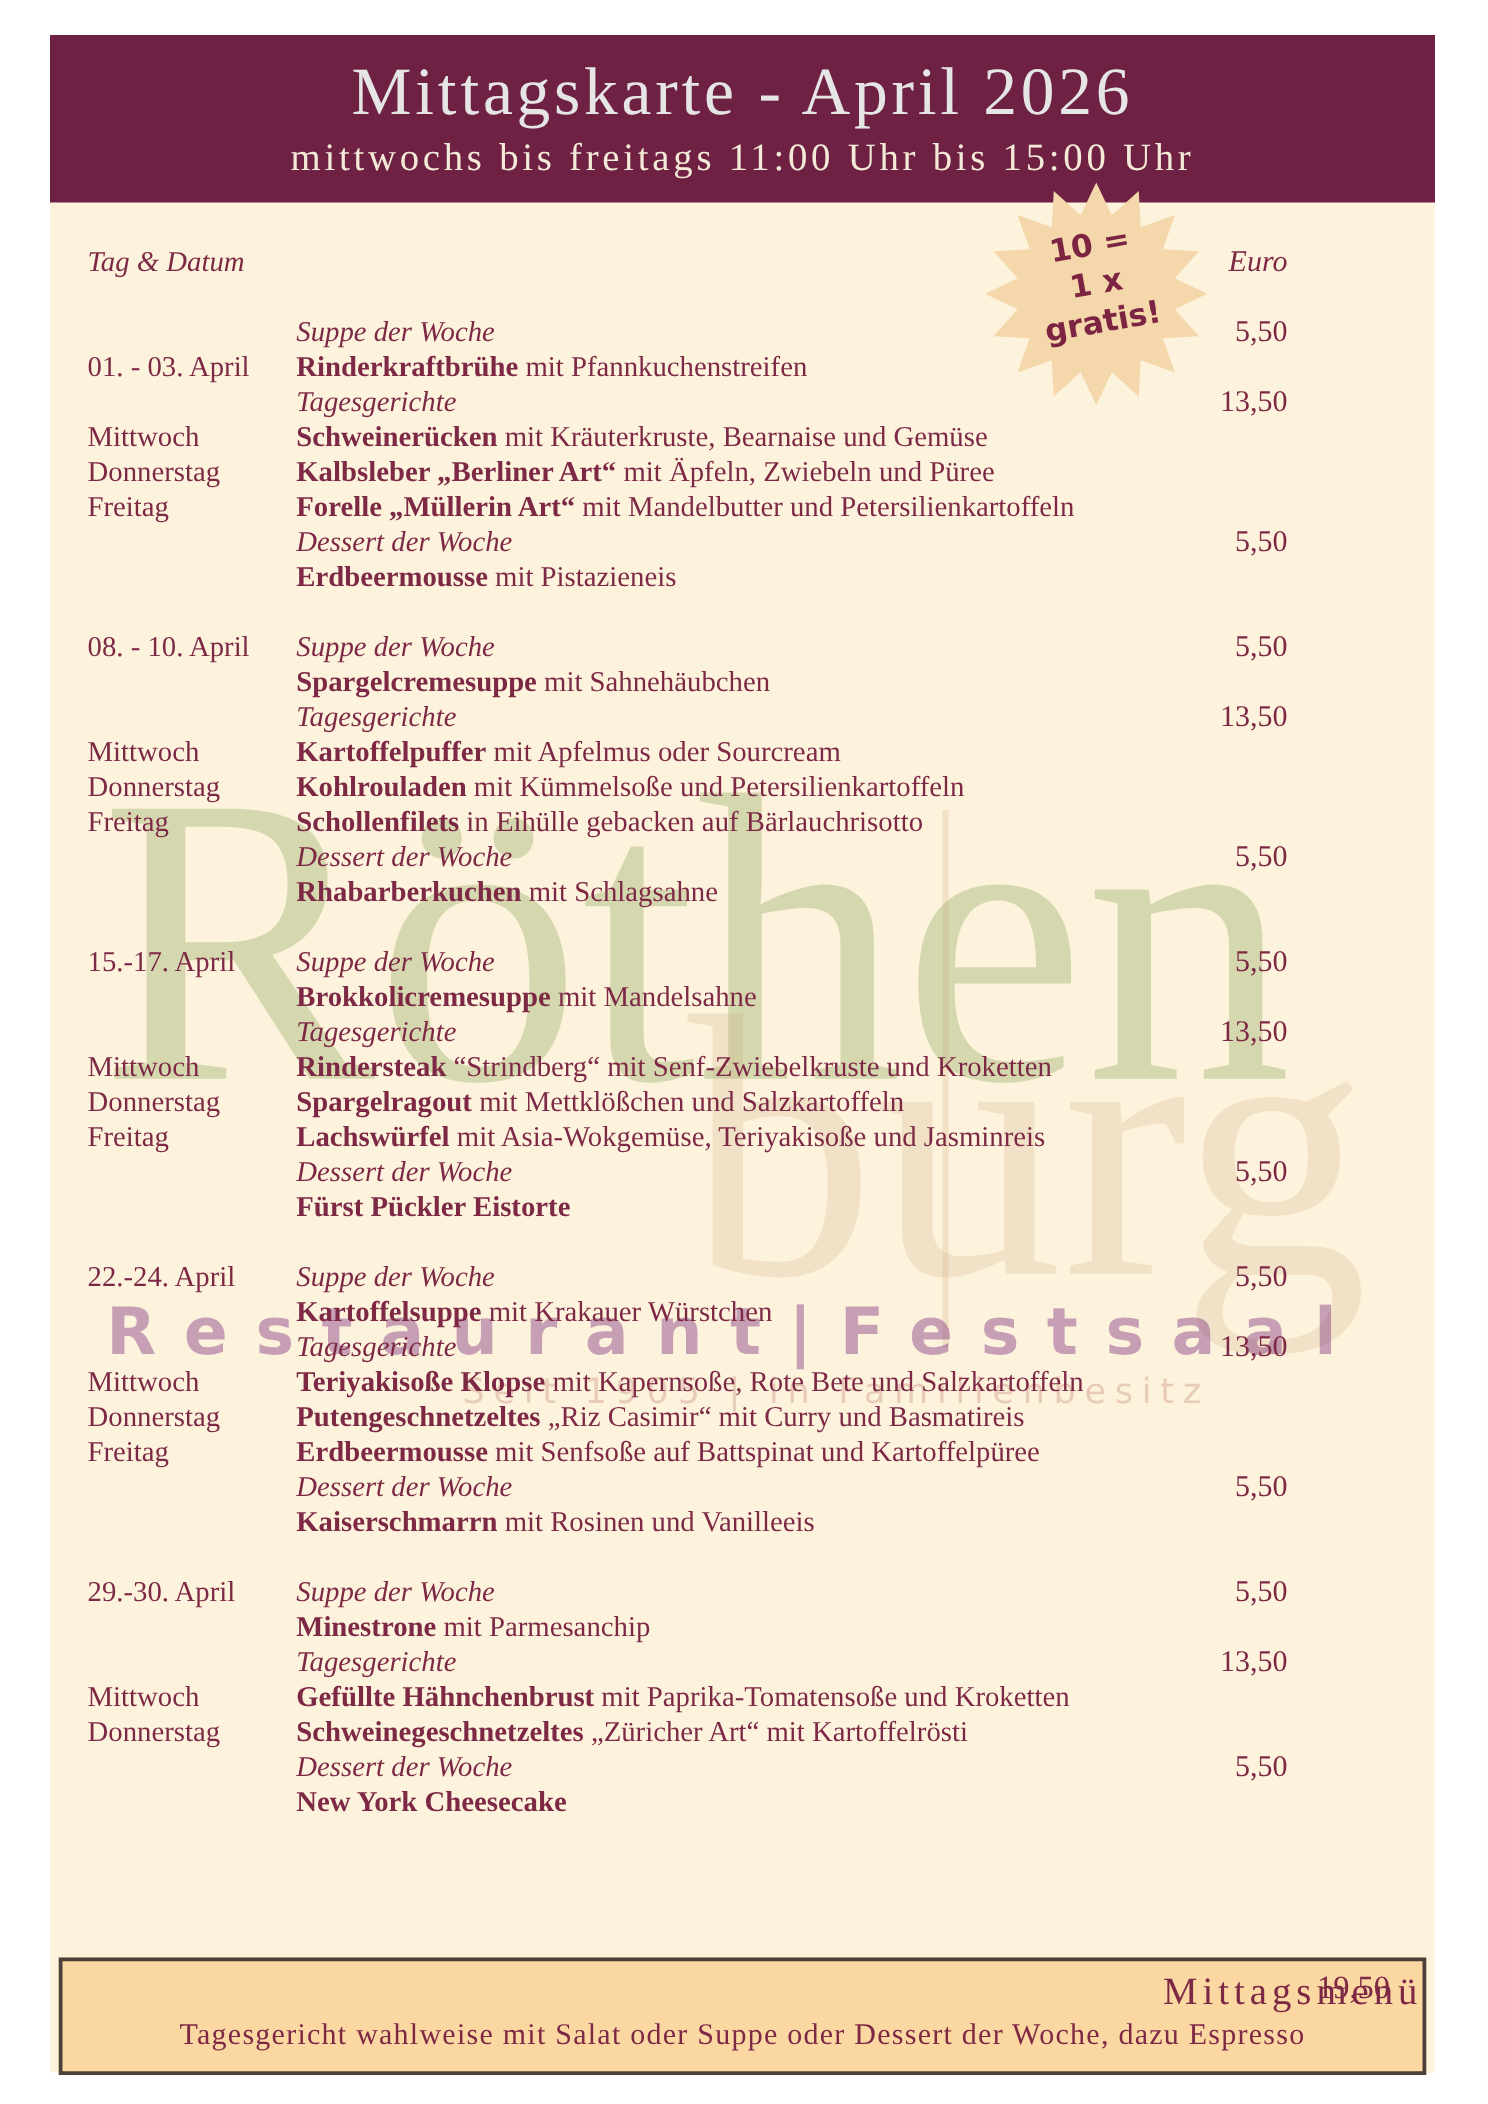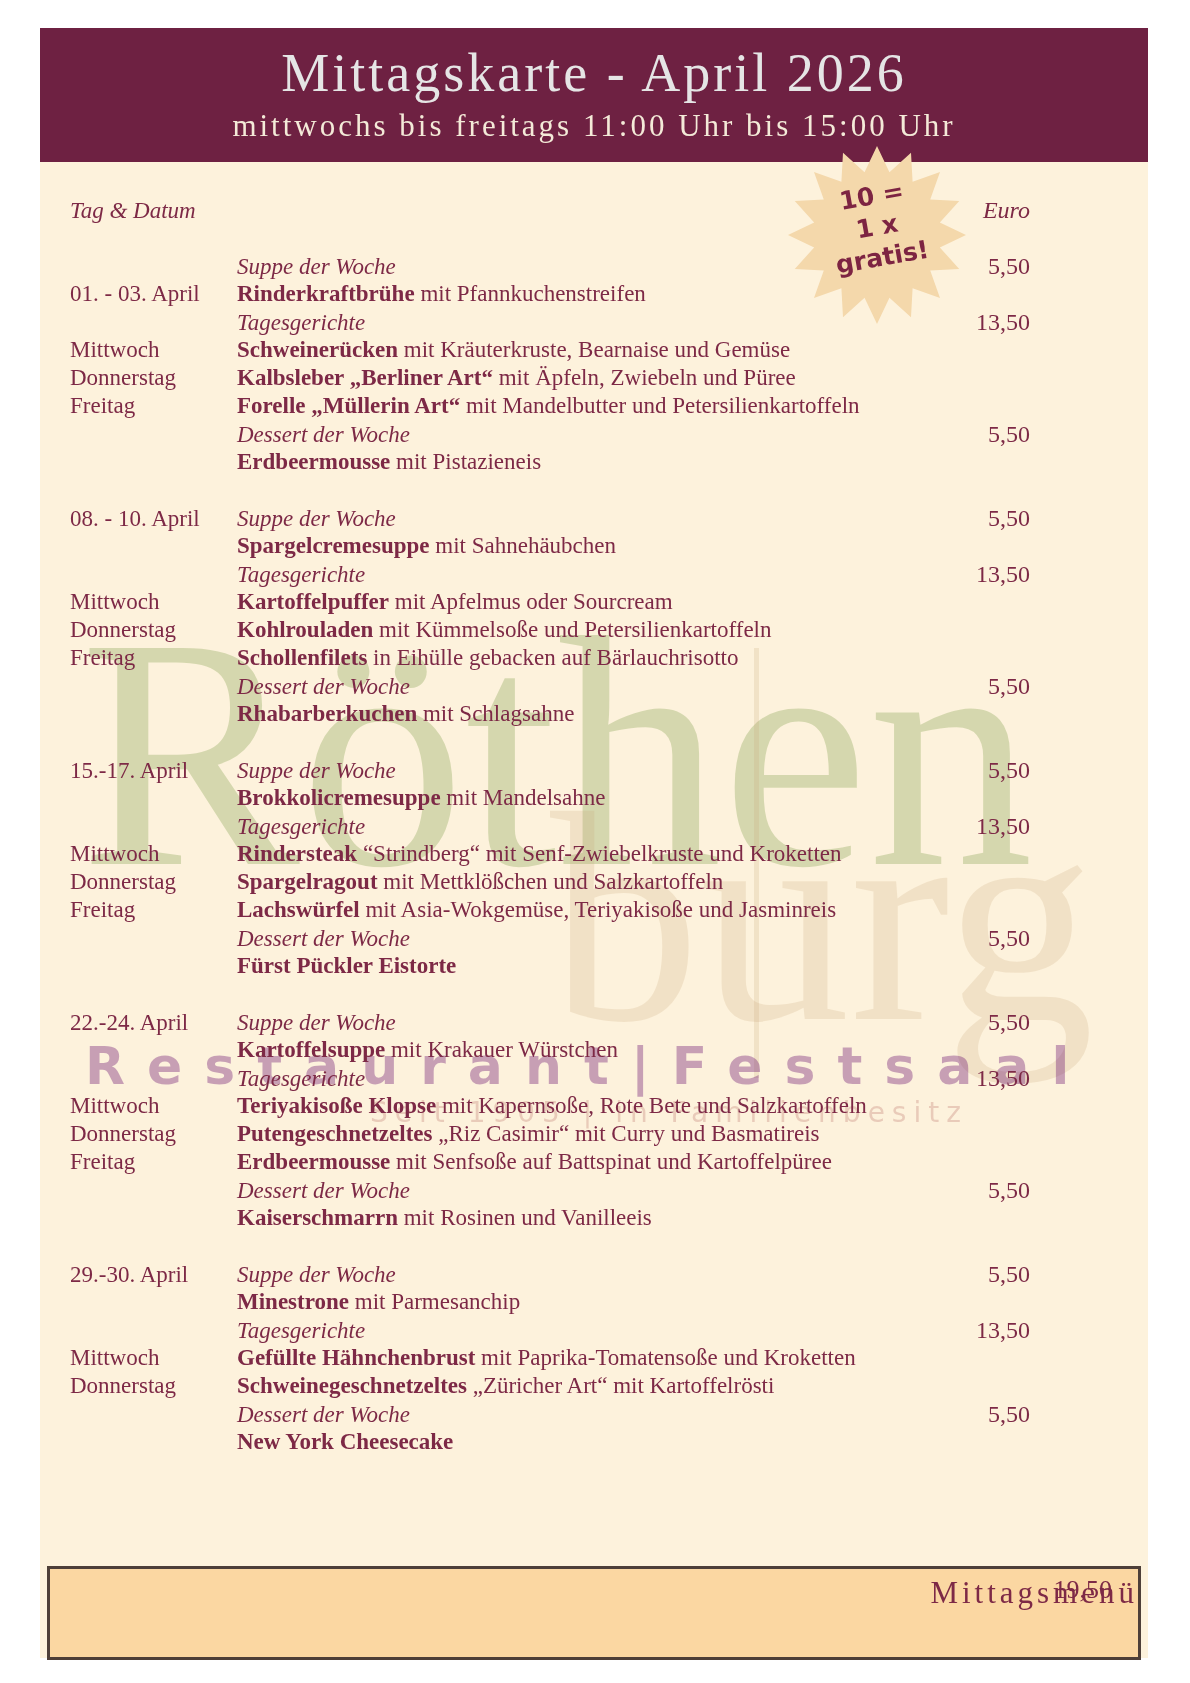--- a/index.html
+++ b/index.html
@@ -280,15 +280,16 @@
         <div class="c2"><span class="b">New York Cheesecake</span><span></span></div>
         <div class="c3"></div>
       </div>
     </div>
 
   </div>
 
   <div class="foot">
     <div class="t">Mittagsmenü</div>
     <div class="p">19,50</div>
+    <div class="n">Tagesgericht wahlweise mit Salat oder Suppe oder Dessert der Woche, dazu Espresso</div>
   </div>
 
 </div>
 
 </body></html>

